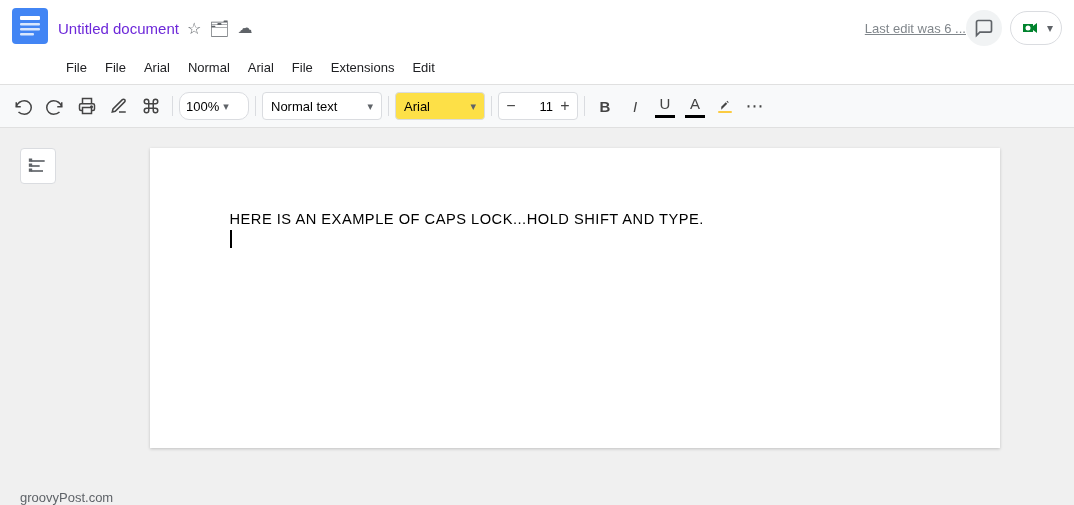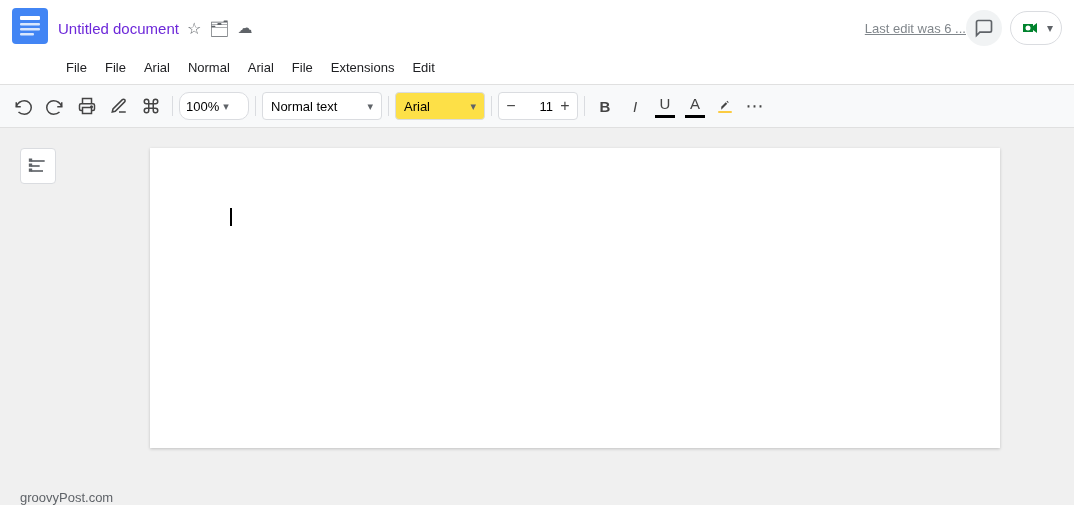--- a/index.html
+++ b/index.html
@@ -417,20 +417,21 @@
         <rect x="2" y="4" width="2" height="2" fill="#5f6368"></rect>
         <rect x="2" y="10" width="2" height="2" fill="#5f6368"></rect>
         <rect x="2" y="16" width="2" height="2" fill="#5f6368"></rect>
       </svg>
     </button>
   </div>
 
   <div class="doc-area">
     <div class="doc-page">
       <div class="doc-content">
+        <span class="doc-text-line">HERE IS AN EXAMPLE OF CAPS LOCK...HOLD SHIFT AND TYPE.</span>
         <div class="cursor-line">
           <span class="text-cursor"></span>
         </div>
       </div>
     </div>
   </div>
 </div>
 
 <div class="watermark">groovyPost.com</div>
 

